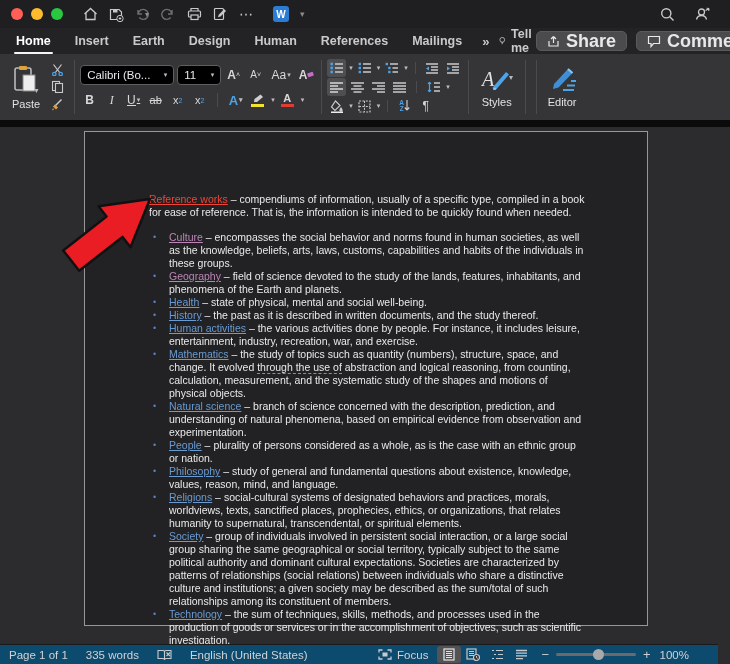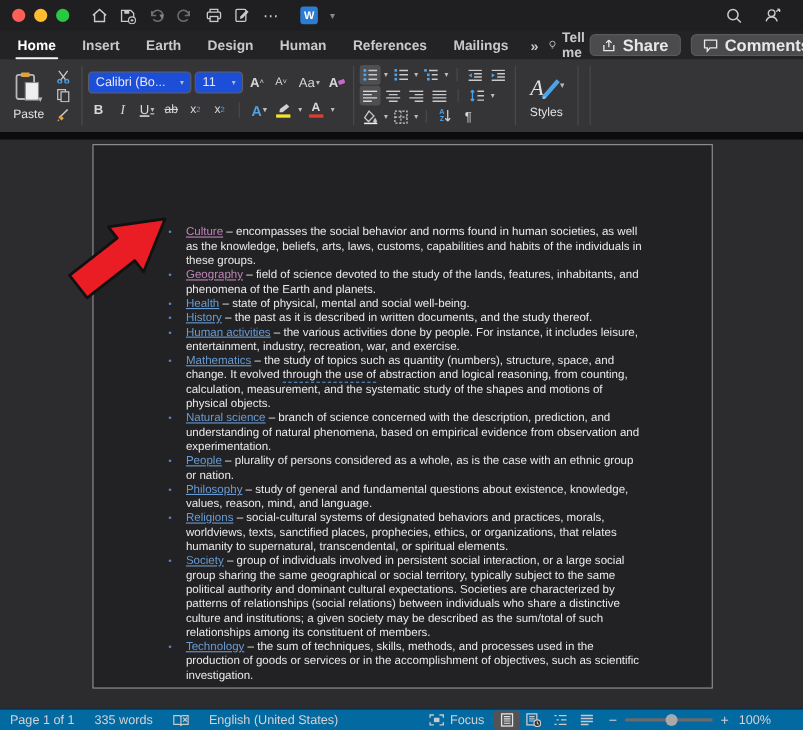--- a/index.html
+++ b/index.html
@@ -28,38 +28,38 @@
   
   .tabbar { position:absolute; top:28px; left:0; right:0; height:26px; background:#232325;
             display:flex; align-items:center; }
   .tab { position:relative; font-size:12.5px; font-weight:bold; color:#c9c9cb; margin:0 12px; cursor:default; }
   .tab:first-child { margin-left:16px; color:#ffffff; }
   .tab.active::after { content:""; position:absolute; left:-2px; right:-2px; bottom:-6px; height:2px; background:#f5f5f5; border-radius:1px; }
   .tab-overflow { font-size:13px; font-weight:bold; color:#c9c9cb; margin:0 8px; }
   .tellme { display:flex; align-items:center; gap:5px; font-size:12.5px; font-weight:bold; color:#c9c9cb; margin-left:2px; }
   .tabbar-right { margin-left:auto; display:flex; gap:9px; padding-right:10px; }
   .pill-btn { display:flex; align-items:center; gap:6px; background:#4b4b4d; border:1px solid #5a5a5c;
-              border-radius:5px; height:20px; padding:0 10px; font-size:15px; font-weight:bold; color:#e8e8ea; }
+              border-radius:5px; height:20px; padding:0 10px; font-size:18px; font-weight:bold; color:#e8e8ea; }
 
   
   .ribbon { position:absolute; top:54px; left:0; right:0; height:66px; background:#353537;
             display:flex; align-items:stretch; padding:4px 6px; color:#d8d8da; }
   .rdiv { width:1px; background:#4b4b4d; margin:2px 5px; }
   .group { display:flex; }
   .bigbtn { display:flex; flex-direction:column; align-items:center; justify-content:center;
             padding:2px 6px; font-size:11px; color:#e2e2e4; gap:3px; }
   .bigbtn .lbl { white-space:nowrap; }
   .paste-col { display:flex; flex-direction:column; justify-content:space-between; padding:3px 2px; }
   .sm { width:19px; height:18px; display:flex; align-items:center; justify-content:center;
         font-size:12px; border-radius:3px; }
   .sm.sel { background:#4f4f52; }
   .caret { font-size:7px; color:#bdbdbf; margin-left:1px; }
   .fontcol { display:flex; flex-direction:column; justify-content:space-evenly; }
   .frow { display:flex; align-items:center; gap:3px; }
-  .combo { display:flex; align-items:center; justify-content:space-between; background:#1d4ed8;
+  .combo { display:flex; align-items:center; justify-content:space-between; background:#000000;
            border:1px solid #5e5e60; border-radius:4px; height:20px; padding:0 6px; font-size:11.5px; color:#e8e8ea; }
   .combo-font { width:94px; } .combo-size { width:44px; }
   .b{font-weight:bold;} .i{font-style:italic; font-family:"Liberation Serif",serif;} .u{text-decoration:underline;}
   .strike{text-decoration:line-through; font-size:11px;text-align:center;}
   .subsup { font-size:11px; } .subsup small { font-size:7px; color:#4da3e8; }
   .fx-a { color:#4da3e8; font-weight:bold; font-size:13px; }
   .swatch-btn { display:flex; flex-direction:column; align-items:center; justify-content:center; width:19px; height:18px; }
   .swatch-btn .glyph { font-size:11px; font-weight:bold; line-height:10px; }
   .bar { width:13px; height:3px; margin-top:1px; }
   .parcol { display:flex; flex-direction:column; justify-content:space-between; padding:1px 0; }
@@ -78,21 +78,21 @@
   .link-blue { color:#699bd2;text-decoration:underline; }
   .doc-link.visited { color:#bd85b7; }
   .topic-list { margin-top:12px; }
   .doc-li { display:flex; }
   .doc-li .bullet { width:20px; min-width:20px; padding-left:4px; color:#5b7fc0; font-size:9px; line-height:13px; }
   .doc-li .doc-text { flex:1; }
   .grammar { border-bottom:1.5px dashed #5b9bd5; }
   .arrow-overlay { position:absolute; inset:0; pointer-events:none; }
 
   
-  .statusbar { position:absolute; bottom:0; left:0; right:0; height:20px; background:#0369a1;
+  .statusbar { position:absolute; bottom:0; left:0; right:12px; height:20px; background:#0c4a6e;
                border-top:1px solid #1a1a1c; display:flex; align-items:center; font-size:11.5px;
                color:#d2d2d4; }
   .sb-item { margin:0 9px; white-space:nowrap; display:flex; align-items:center; gap:5px; }
   .sb-right { margin-left:auto; display:flex; align-items:center; }
   .sb-ic { width:24px; height:17px; display:flex; align-items:center; justify-content:center; border-radius:3px; }
   .sb-ic.sel { background:#535356; }
   .zoom-track { position:relative; width:80px; height:3px; background:#6a6a6c; border-radius:2px; margin:0 7px; }
   .zoom-thumb { position:absolute; top:-4px; left:46%; width:11px; height:11px; border-radius:50%; background:#a9a9ab; }
   .zoom-sign { font-size:13px; color:#cfcfd1; }
 </style>
@@ -430,27 +430,40 @@
       <svg width="34" height="27" viewBox="0 0 34 27">
         <text x="2" y="20" font-size="20" font-style="italic" fill="#e2e2e4" font-family="Liberation Serif,serif">A</text>
         <path d="M14 20 26 6l3 2.5L17 22.5c-1.5 1.5-4 .8-4.5-.5z" fill="#4da3e8"></path>
         <path d="M13 23.5c.2-1.3 1.2-2 2.5-1.8l1 .8c-.3 1.5-2.2 2-3.5 1z" fill="#8cc6f0"></path>
         <text x="29" y="14" font-size="8" fill="#b9b9bb">▾</text>
       </svg>
       <span class="lbl">Styles</span>
     </div>
     <div class="rdiv"></div>
     <div class="rdiv"></div>
+    <div class="bigbtn">
+      <svg width="28" height="27" viewBox="0 0 28 27">
+        <path d="M6 18 20 3l4.5 4L10.5 21.5 5 23z" fill="#3f8fd6"></path>
+        <path d="M20 3l4.5 4" stroke="#8cc6f0" stroke-width="2"></path>
+        <g stroke="#4da3e8" stroke-width="2">
+            <path d="M15 24h11M19 19.5h8M23 15h5"></path>
+          </g>
+      </svg>
+      <span class="lbl">Editor</span>
+    </div>
   </div>
 
   <div class="shadowbar"></div>
 
   <div class="workspace">
     <div class="page">
       <div class="page-inner">
+        <div>
+          <a class="doc-link link-red">Reference works</a><span> – compendiums of information, usually of a specific type, compiled in a book for ease of reference. That is, the information is intended to be quickly found when needed.</span>
+        </div>
         <div class="topic-list">
             <div class="doc-li">
               <span class="bullet">•</span>
               <span class="doc-text"><a class="doc-link visited">Culture</a> – encompasses the social behavior and norms found in human societies, as well as the knowledge, beliefs, arts, laws, customs, capabilities and habits of the individuals in these groups.</span>
             </div>
             <div class="doc-li">
               <span class="bullet">•</span>
               <span class="doc-text"><a class="doc-link visited">Geography</a> – field of science devoted to the study of the lands, features, inhabitants, and phenomena of the Earth and planets.</span>
             </div>
             <div class="doc-li">

